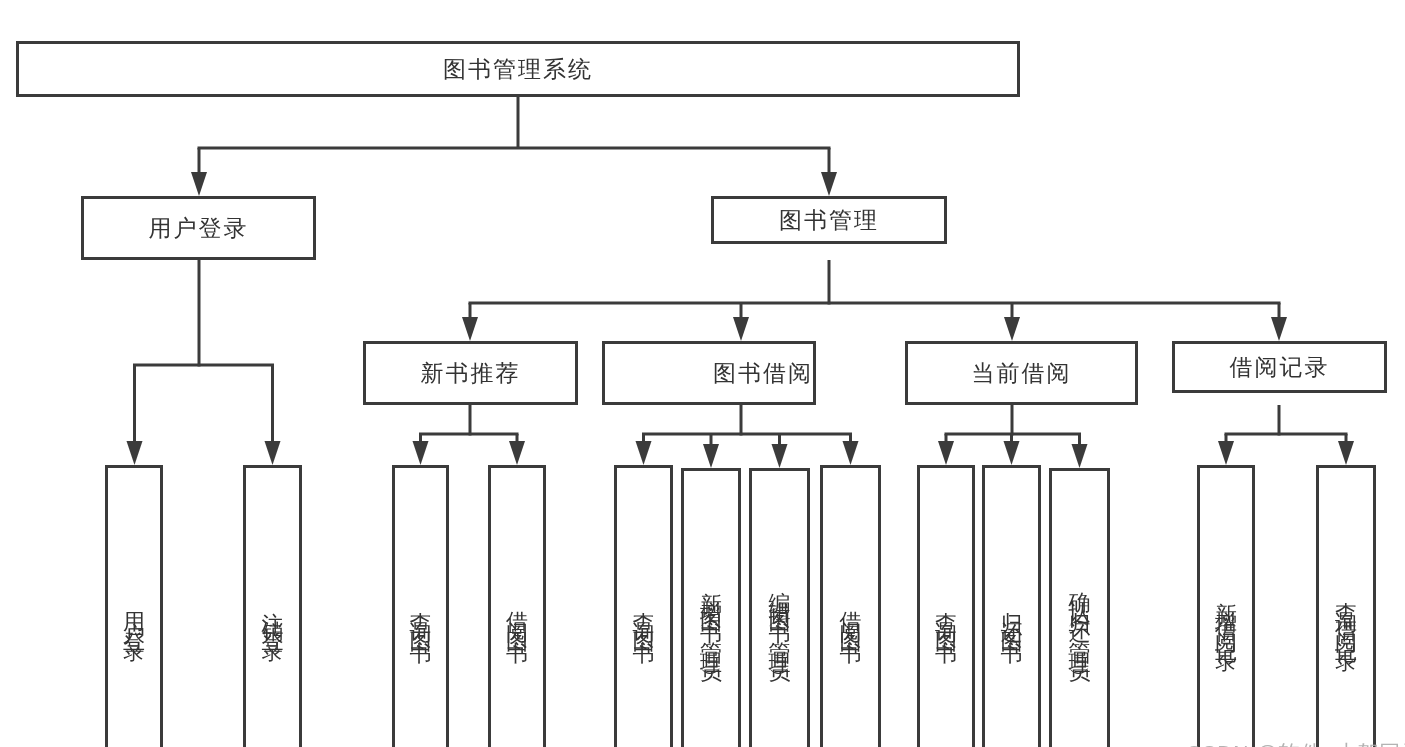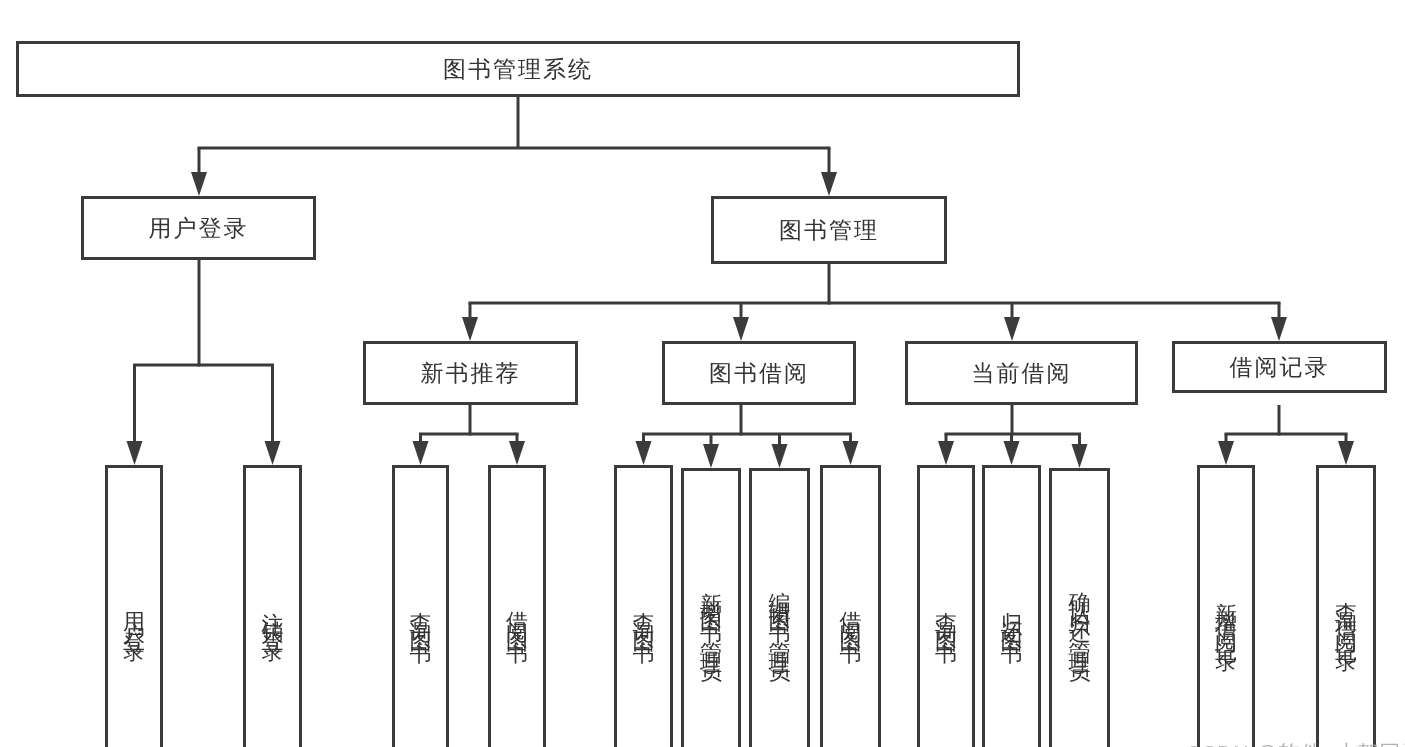--- a/index.html
+++ b/index.html
@@ -115,28 +115,28 @@
     </g>
   </svg>
 
   <div class="hbox" style="left:16px;top:13px;width:1004px;height:56px;">
     <span>图书管理系统</span>
   </div>
 
   <div class="hbox" style="left:81px;top:168px;width:235px;height:64px;">
     <span>用户登录</span>
   </div>
-  <div class="hbox" style="left:711px;top:168px;width:236px;height:68px;">
+  <div class="hbox" style="left:711px;top:168px;width:236px;height:48px;">
     <span>图书管理</span>
   </div>
 
   <div class="hbox" style="left:363px;top:313px;width:215px;height:64px;">
     <span>新书推荐</span>
   </div>
-  <div class="hbox" style="left:662px;top:313px;width:194px;height:64px;">
+  <div class="hbox" style="left:602px;top:313px;width:214px;height:64px;justify-content:flex-end;">
     <span>图书借阅</span>
   </div>
   <div class="hbox" style="left:905px;top:313px;width:233px;height:64px;">
     <span>当前借阅</span>
   </div>
   <div class="hbox" style="left:1172px;top:313px;width:215px;height:52px;">
     <span>借阅记录</span>
   </div>
 
   <div class="vbox" style="left:105px;top:437px;width:58px;height:298px;">

